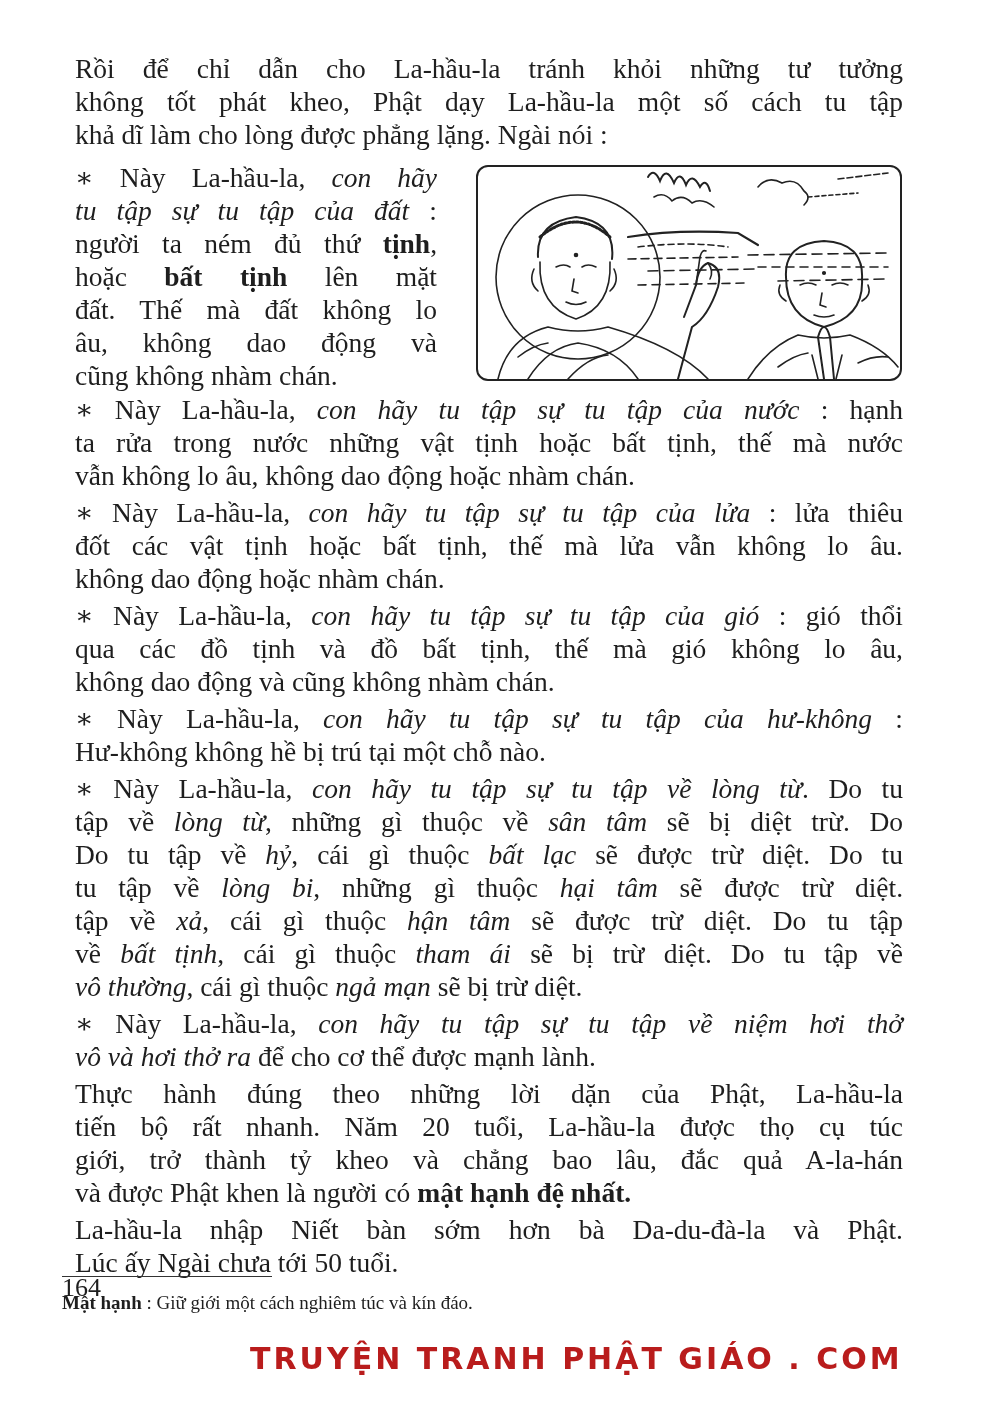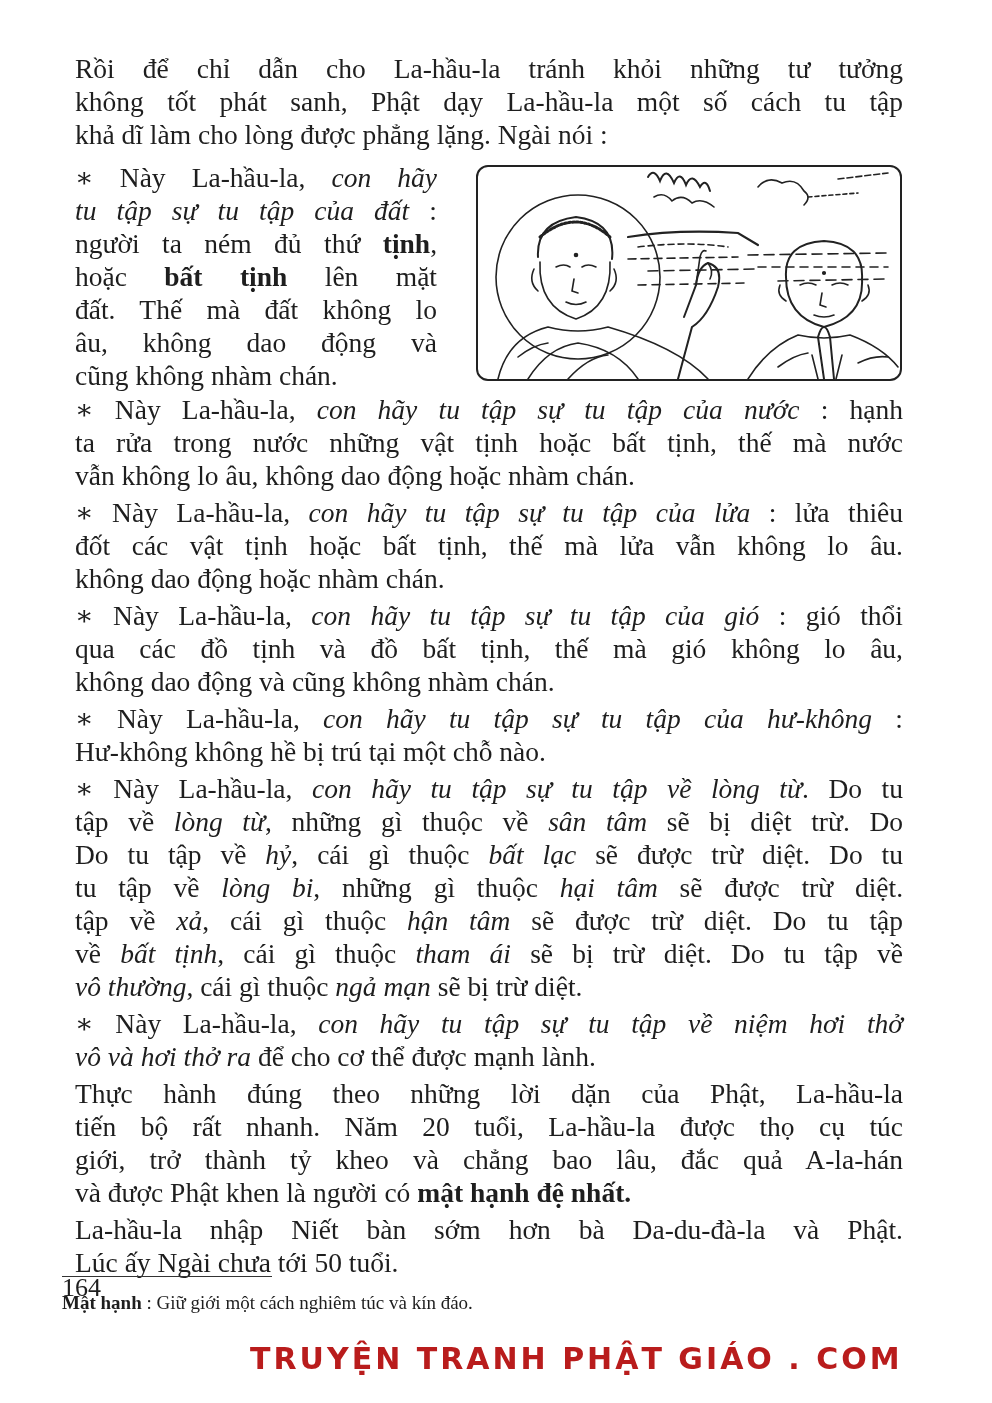--- a/index.html
+++ b/index.html
@@ -98,21 +98,21 @@
       white-space: nowrap;
     }
   </style>
 </head>
 <body>
 
 <div class="page">
 
   <div class="para intro">
     <span class="line">Rồi để chỉ dẫn cho La-hầu-la tránh khỏi những tư tưởng</span>
-    <span class="line">không tốt phát sanh, Phật dạy La-hầu-la một số cách tu tập</span>
+    <span class="line">không tốt phát kheo, Phật dạy La-hầu-la một số cách tu tập</span>
     <span class="line last">khả dĩ làm cho lòng được phẳng lặng. Ngài nói :</span>
   </div>
 
   <div class="float-wrap">
     <div class="float-text">
       <span class="line"><span>∗ Này La-hầu-la, </span><i>con hãy</i></span>
       <span class="line"><i>tu tập sự tu tập của đất</i><span> :</span></span>
       <span class="line"><span>người ta ném đủ thứ </span><b>tịnh</b><span>,</span></span>
       <span class="line"><span>hoặc </span><b>bất tịnh</b><span> lên mặt</span></span>
       <span class="line">đất. Thế mà đất không lo</span>

